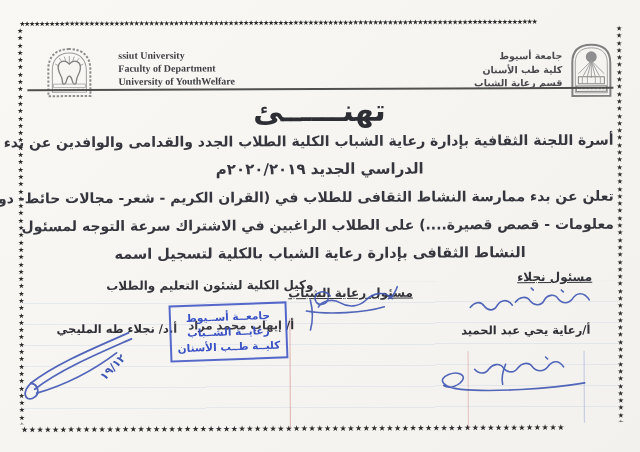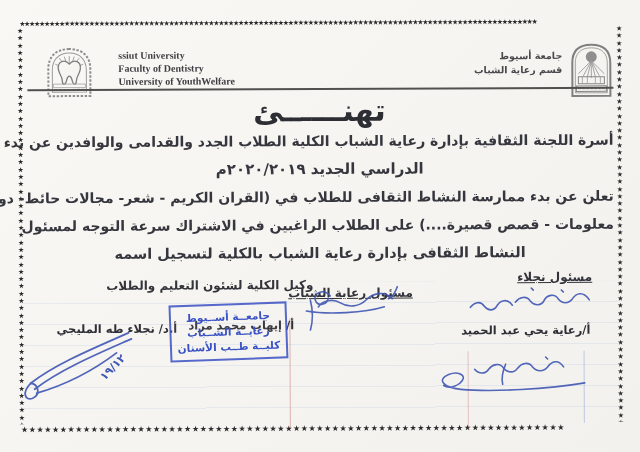--- a/index.html
+++ b/index.html
@@ -86,28 +86,29 @@
             <line x1="25" y1="24" x2="20" y2="9.5"></line>
               <line x1="25" y1="24" x2="30" y2="9.5"></line>
           </g>
           <path d="M25,17 c-5,-6 -12,-2 -11,5 c1,6 4,7 4,12 c0,4 3,4 4,0 c1,-3 1,-5 3,-5 c2,0 2,2 3,5 c1,4 4,4 4,0 c0,-5 3,-6 4,-12 c1,-7 -6,-11 -11,-5 z" fill="#f6f5f2" stroke="#7e7e7e" stroke-width="1.3"></path>
           <rect x="9" y="37" width="32" height="3.5" fill="none" stroke="#a2a2a2" stroke-width="0.8"></rect>
           <line x1="10" y1="42.5" x2="40" y2="42.5" stroke="#a2a2a2" stroke-width="1.4" stroke-dasharray="3,1.5"></line>
         </svg>
       </span>
       <div class="en">
         <div>ssiut University</div>
-        <div>Faculty of Dentistry</div>
+        <div>Faculty of Department</div>
         <div>University of YouthWelfare</div>
       </div>
     </div>
 
     <div class="hdr-right">
       <div class="ar" dir="rtl" lang="ar">
         <div>جامعة أسيوط</div>
+        <div>كلية طب الأسنان</div>
         <div>قسم رعاية الشباب</div>
       </div>
       <span>
         <svg width="44" height="56" viewBox="0 0 44 56">
           <path d="M22,2 C9,2 3,9 3,20 L3,53 L41,53 L41,20 C41,9 35,2 22,2 Z" fill="none" stroke="#7f7f7f" stroke-width="2"></path>
           <path d="M22,5 C11,5 6,11 6,20 L6,50 L38,50 L38,20 C38,11 33,5 22,5 Z" fill="none" stroke="#9a9a9a" stroke-width="0.9"></path>
           <circle cx="22" cy="14" r="5.5" fill="#8f8f8f"></circle>
           <g stroke="#9a9a9a" stroke-width="0.9">
             <line x1="22" y1="18" x2="9" y2="31"></line>
               <line x1="22" y1="18" x2="14" y2="33"></line>

